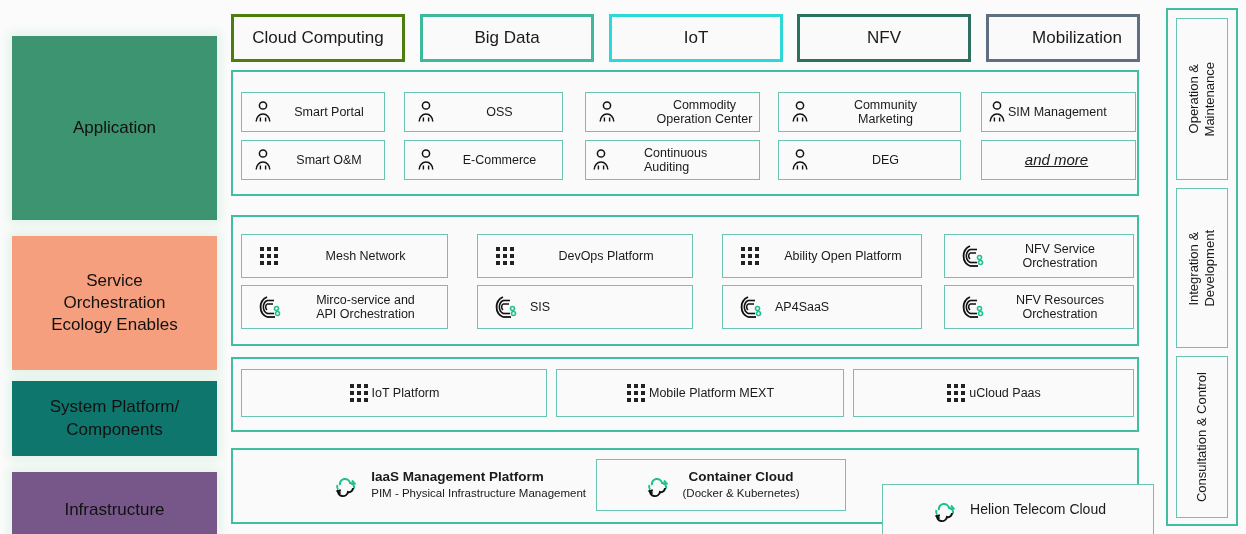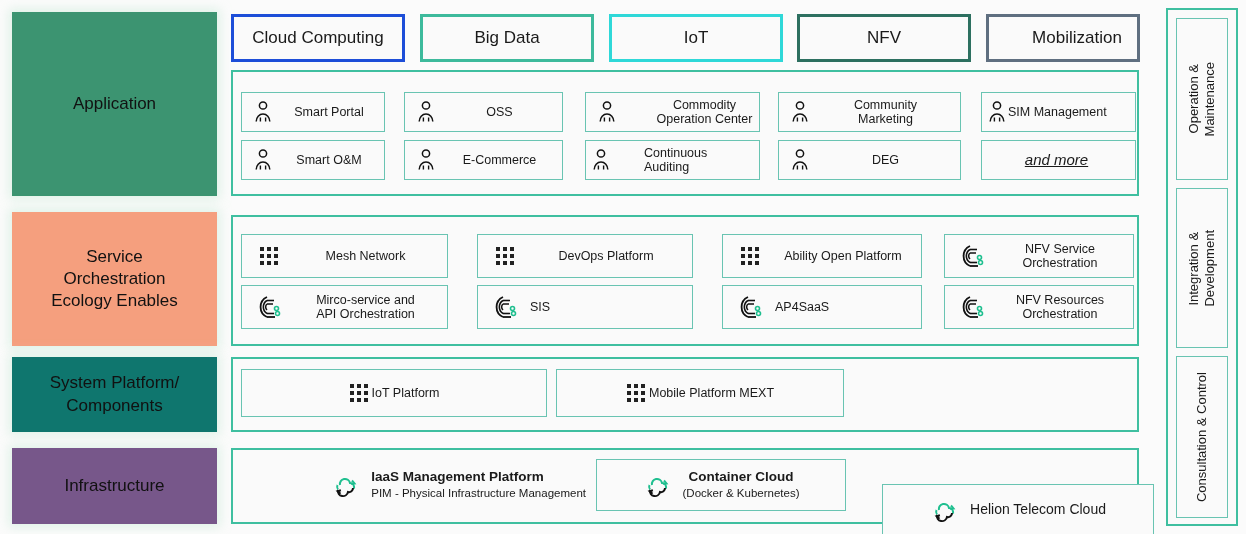--- a/index.html
+++ b/index.html
@@ -11,40 +11,41 @@
     overflow:hidden;
   }
   .canvas{position:relative;width:1246px;height:534px;}
 
   
   .layer-label{
     position:absolute;left:12px;
     display:flex;align-items:center;justify-content:center;
     text-align:center;color:#111;font-size:17px;line-height:1.3;
     box-shadow:0 0 10px 3px rgba(200,235,215,.55);
+    margin-top:24px;
   }
   .ll-app{top:12px;height:184px;width:205px;background:#3c9471;}
   .ll-svc{top:212px;height:134px;width:205px;background:#f59f7e;}
   .ll-sys{top:357px;height:75px;width:205px;background:#0f766e;}
   .ll-inf{top:448px;height:76px;width:205px;background:#77578a;}
 
   
   .panel{position:absolute;border:2px solid #3fbfa0;background:#fafafa;box-sizing:border-box;}
   .p-app{left:231px;top:70px;width:908px;height:126px;}
   .p-svc{left:231px;top:215px;width:908px;height:131px;}
   .p-sys{left:231px;top:357px;width:908px;height:75px;}
   .p-inf{left:231px;top:448px;width:908px;height:76px;}
 
   
   .cat{
     position:absolute;top:14px;height:48px;
     display:flex;align-items:center;justify-content:center;
     font-size:17px;background:#fafafa;box-sizing:border-box;
   }
-  .cat-cloud{left:231px;width:174px;border:3px solid #1d4ed8;}
+  .cat-cloud{left:231px;width:174px;border:3px solid #4d7c0f;}
   .cat-big{left:420px;width:174px;border:3px solid #3dba9c;}
   .cat-iot{left:609px;width:174px;border:3px solid #2fd8d8;}
   .cat-nfv{left:797px;width:174px;border:3px solid #2d7060;}
   .cat-mob{left:986px;width:154px;border:3px solid #5f6f80;padding-left:28px;}
 
   
   .item{
     position:absolute;box-sizing:border-box;
     border:1px solid #69c4b2;background:#fafafa;
     display:flex;align-items:center;font-size:12.5px;
@@ -435,20 +436,40 @@
               <rect x="15" y="8" width="4" height="4"></rect>
               <rect x="1" y="15" width="4" height="4"></rect>
               <rect x="8" y="15" width="4" height="4"></rect>
               <rect x="15" y="15" width="4" height="4"></rect>
             </g>
           </svg>
       </span>
       <span>Mobile Platform MEXT</span>
     </div>
   </div>
+  <div class="item sys-i y3">
+    <div class="sys-inner">
+      <span>
+        <svg width="20" height="20" viewBox="0 0 20 20">
+            <g fill="#222">
+              <rect x="1" y="1" width="4" height="4"></rect>
+              <rect x="8" y="1" width="4" height="4"></rect>
+              <rect x="15" y="1" width="4" height="4"></rect>
+              <rect x="1" y="8" width="4" height="4"></rect>
+              <rect x="8" y="8" width="4" height="4"></rect>
+              <rect x="15" y="8" width="4" height="4"></rect>
+              <rect x="1" y="15" width="4" height="4"></rect>
+              <rect x="8" y="15" width="4" height="4"></rect>
+              <rect x="15" y="15" width="4" height="4"></rect>
+            </g>
+          </svg>
+      </span>
+      <span>uCloud Paas</span>
+    </div>
+  </div>
 
   <div class="item inf-i f0">
     <div class="inf-inner">
       <span>
         <svg width="30" height="26" viewBox="0 0 30 26">
           <path d="M9 13 A5 5 0 0 1 19 11 A4 4 0 0 1 23 15 A3.4 3.4 0 0 1 23 16.5" fill="none" stroke="#1fbf8f" stroke-width="2"></path>
           <path d="M6.5 13 A4.5 4.5 0 0 0 7 17.5" fill="none" stroke="#1fbf8f" stroke-width="2"></path>
           <path d="M7 18 A5 5 0 0 0 17 20 A4 4 0 0 0 22 16" fill="none" stroke="#111" stroke-width="2"></path>
           <path d="M21 8.5 L23.5 11.5 L20.2 12" fill="none" stroke="#1fbf8f" stroke-width="2"></path>
           <path d="M9.5 21.8 L6.6 19.2 L9.9 18.2" fill="none" stroke="#111" stroke-width="2"></path>

